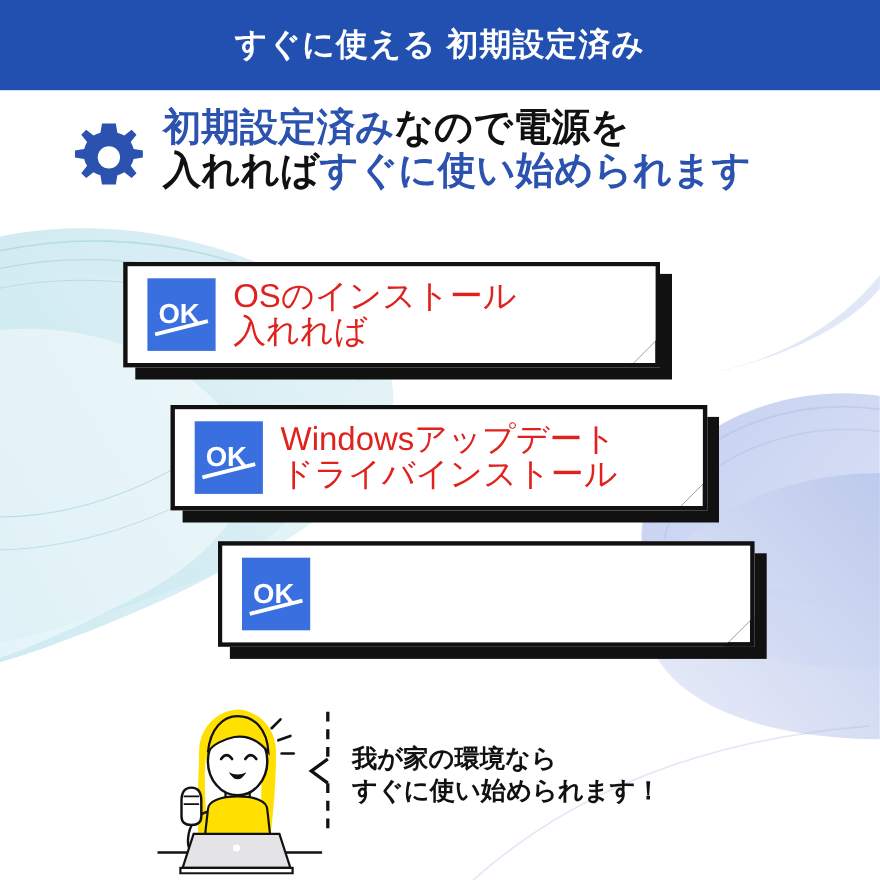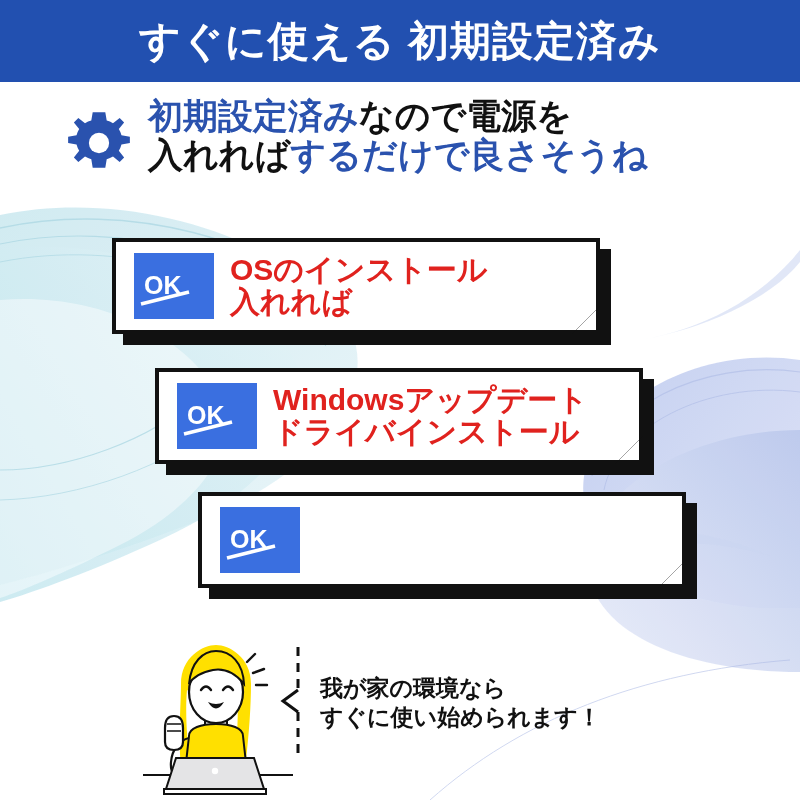--- a/index.html
+++ b/index.html
@@ -35,21 +35,21 @@
     top: 0;
     width: 800px;
     height: 82px;
     display: flex;
     align-items: center;
     justify-content: center;
     z-index: 5;
   }
   .banner-title {
     color: #ffffff;
-    font-size: 41px;
+    font-size: 29px;
     font-weight: bold;
     letter-spacing: 1px;
     white-space: nowrap;
     line-height: 1;
   }
 
   
   .headline-row {
     position: absolute;
     left: 0;
@@ -111,37 +111,37 @@
     bottom: 4px;
     width: 20px;
     height: 20px;
     background: #ffffff;
     clip-path: polygon(100% 0, 100% 100%, 0 100%);
   }
 
   .ok-badge {
     flex: 0 0 auto;
     position: relative;
-    width: 80px;
+    width: 62px;
     height: 66px;
     margin-left: 18px;
     background: #3a6fe0;
     text-align: center;
   }
   .ok-badge svg { display: block; }
 
   .card-text {
     margin-left: 16px;
     line-height: 1.06;
     white-space: nowrap;
   }
   .card-line {
     color: #e0221e;
     font-size: 30px;
-    font-weight: bold;
+    font-weight: normal;
   }
   .card-3 .card-text { margin-left: 20px; }
 
   
   .figure {
     position: absolute;
     left: 143px;
     top: 640px;
     z-index: 6;
   }
@@ -227,21 +227,21 @@
       <svg width="70" height="70" viewBox="0 0 100 100" xmlns="http://www.w3.org/2000/svg">
         <path fill="#2a52ae" d="M50 6 l9 0 2 12 a33 33 0 0 1 9 3.8 l9.5-7.6 6.4 6.4 -7.6 9.5 a33 33 0 0 1 3.8 9 l12 2 0 9 -12 2 a33 33 0 0 1-3.8 9 l7.6 9.5 -6.4 6.4 -9.5-7.6 a33 33 0 0 1-9 3.8 l-2 12 -9 0 -9 0 -2-12 a33 33 0 0 1-9-3.8 l-9.5 7.6 -6.4-6.4 7.6-9.5 a33 33 0 0 1-3.8-9 l-12-2 0-9 12-2 a33 33 0 0 1 3.8-9 l-7.6-9.5 6.4-6.4 9.5 7.6 a33 33 0 0 1 9-3.8 l2-12 z"></path>
         <circle cx="50" cy="50" r="14.5" fill="#ffffff"></circle>
       </svg>
     </span>
     <span class="headline-text">
       <div class="headline-line">
         <span class="seg-blue">初期設定済み</span><span class="seg-black">なので電源を</span>
       </div>
       <div class="headline-line">
-        <span class="seg-black">入れれば</span><span class="seg-blue">するだけで良さそうね</span>
+        <span class="seg-black">入れれば</span><span class="seg-blue">すぐに使い始められます</span>
       </div>
     </span>
   </div>
 
   <div class="card card-1">
     <span class="ok-badge" style="background: rgb(58, 111, 224);">
       <svg width="62" height="66" viewBox="0 0 62 66" xmlns="http://www.w3.org/2000/svg">
         <text x="10" y="41" font-family="Liberation Sans, sans-serif" font-size="25" font-weight="bold" fill="#ffffff">OK</text>
         <line x1="7" y1="51" x2="55" y2="39" stroke="#ffffff" stroke-width="3.5"></line>
       </svg>

